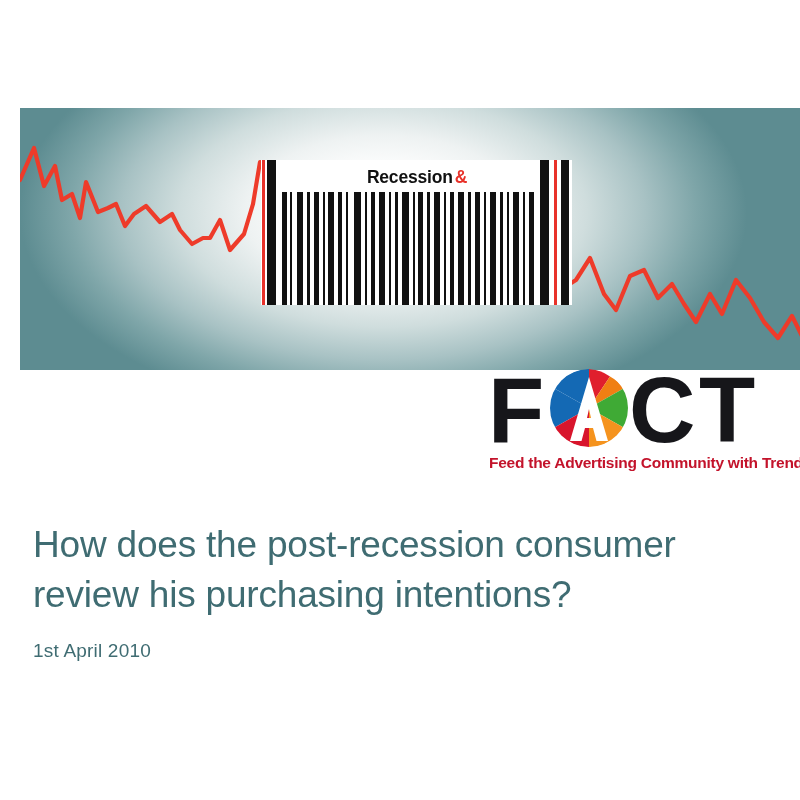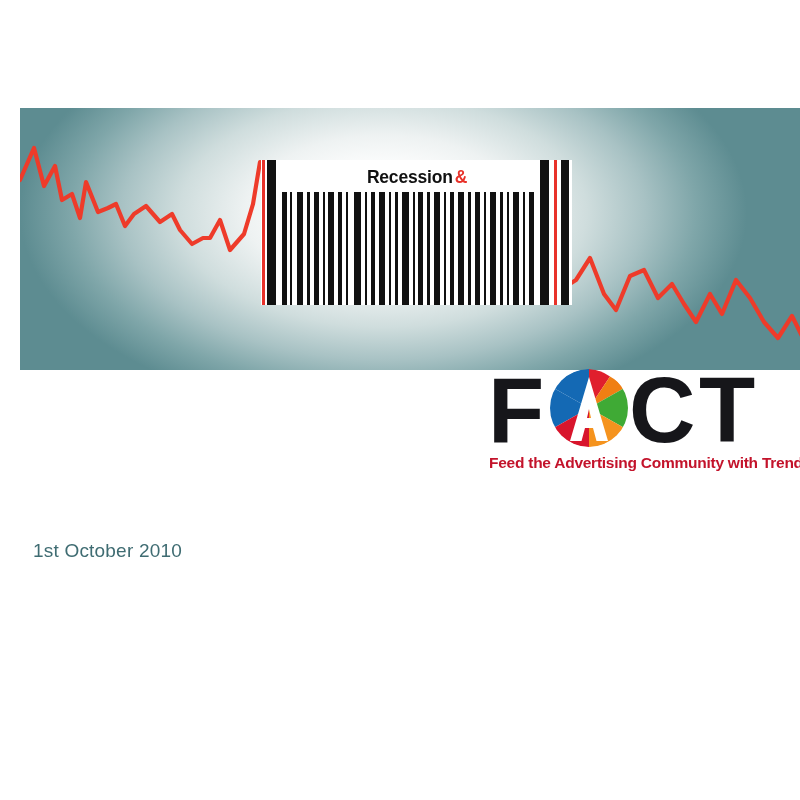--- a/index.html
+++ b/index.html
@@ -257,16 +257,20 @@
         </svg>
       </span>
 
       <span class="logo-letter logo-c">C</span>
       <span class="logo-letter logo-t">T</span>
     </div>
     <div class="logo-tagline">Feed the Advertising Community with Trends</div>
   </div>
 
   <div class="title-block">
-    <div class="slide-date">1st October 2010</div>
+    <h1 class="slide-title">
+      <span>How does the post-recession consumer</span>
+      <span class="l2">review his purchasing intentions?</span>
+    </h1>
+    <div class="slide-date">1st April 2010</div>
   </div>
 
 </div>
 
 </body></html>

